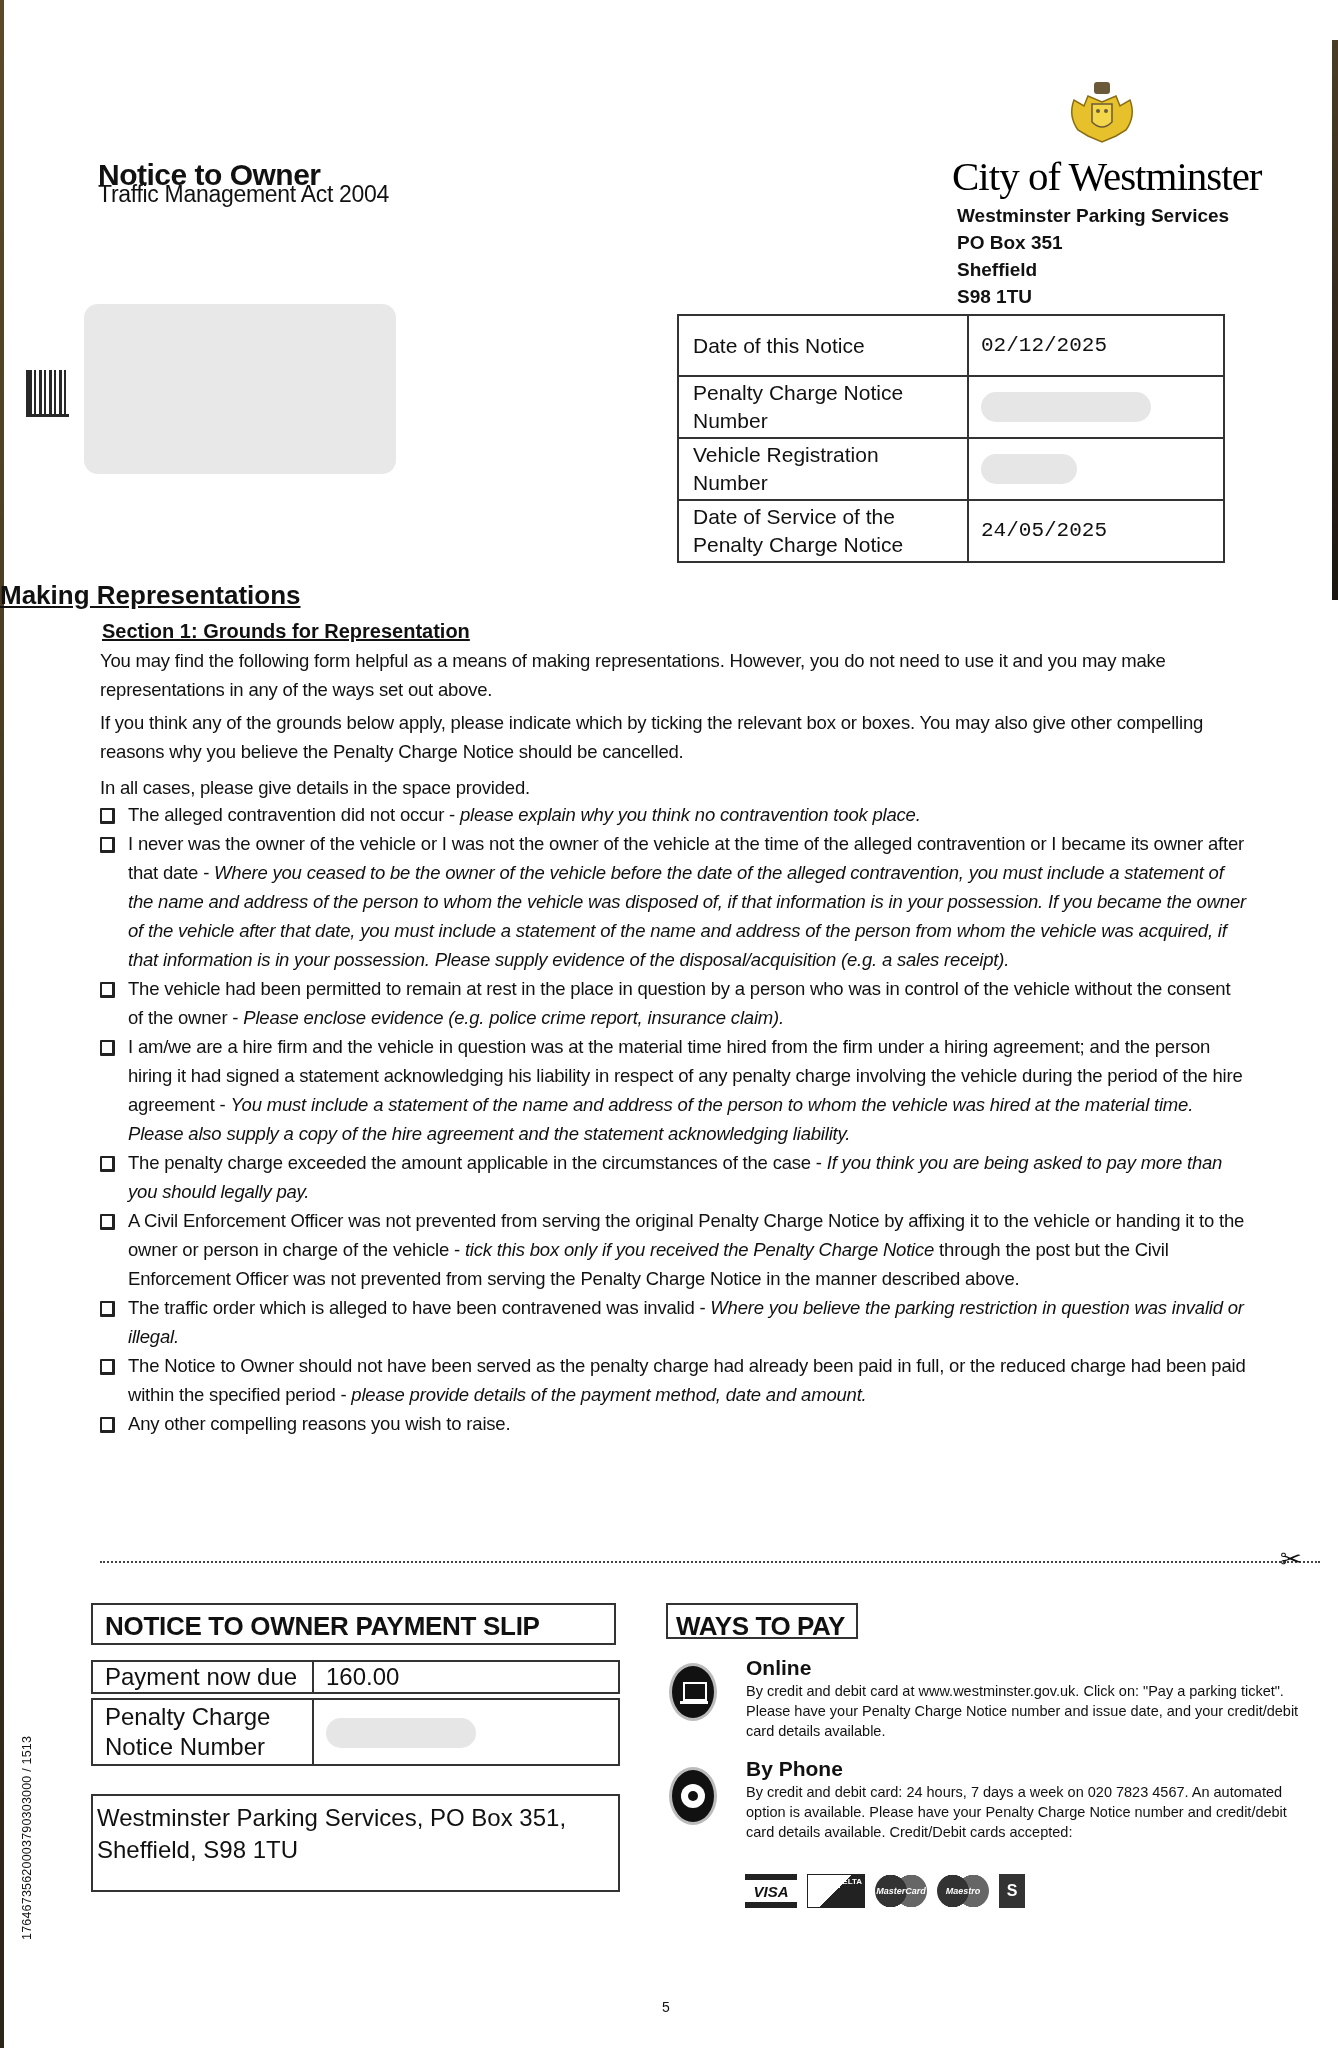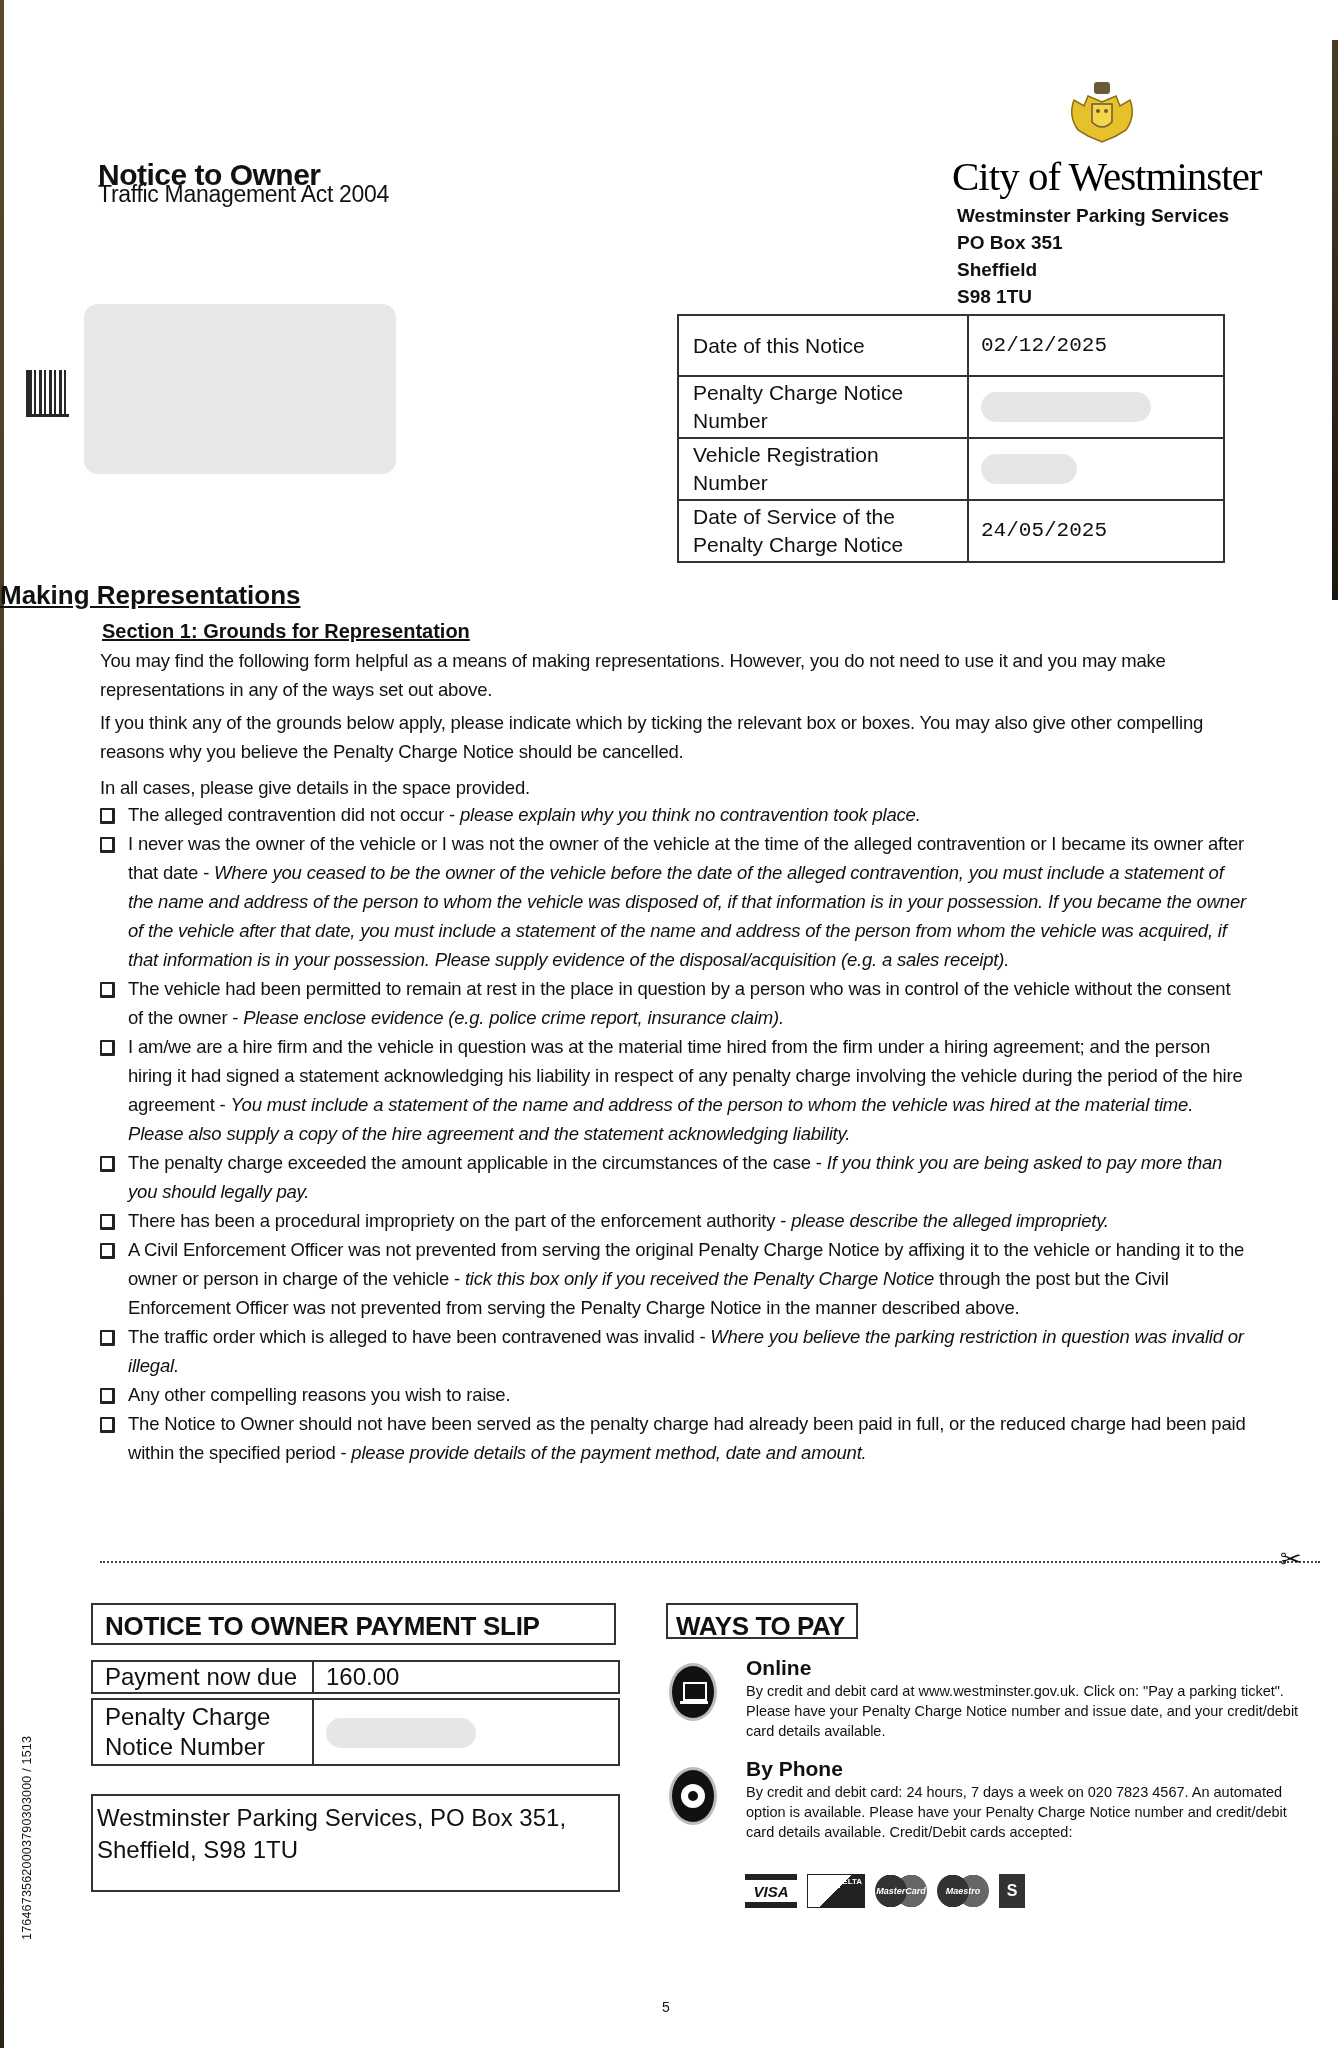--- a/index.html
+++ b/index.html
@@ -133,25 +133,24 @@
 <div class="abs para p1">You may find the following form helpful as a means of making representations. However, you do not need to use it and you may make representations in any of the ways set out above.</div>
 <div class="abs para p2">If you think any of the grounds below apply, please indicate which by ticking the relevant box or boxes. You may also give other compelling reasons why you believe the Penalty Charge Notice should be cancelled.</div>
 <div class="abs para p3">In all cases, please give details in the space provided.</div>
 
 <ul class="grounds">
   <li><span class="box"></span><span>The alleged contravention did not occur - </span><span class="note">please explain why you think no contravention took place.</span></li>
   <li><span class="box"></span><span>I never was the owner of the vehicle or I was not the owner of the vehicle at the time of the alleged contravention or I became its owner after that date - </span><span class="note">Where you ceased to be the owner of the vehicle before the date of the alleged contravention, you must include a statement of the name and address of the person to whom the vehicle was disposed of, if that information is in your possession. If you became the owner of the vehicle after that date, you must include a statement of the name and address of the person from whom the vehicle was acquired, if that information is in your possession. Please supply evidence of the disposal/acquisition (e.g. a sales receipt).</span></li>
   <li><span class="box"></span><span>The vehicle had been permitted to remain at rest in the place in question by a person who was in control of the vehicle without the consent of the owner - </span><span class="note">Please enclose evidence (e.g. police crime report, insurance claim).</span></li>
   <li><span class="box"></span><span>I am/we are a hire firm and the vehicle in question was at the material time hired from the firm under a hiring agreement; and the person hiring it had signed a statement acknowledging his liability in respect of any penalty charge involving the vehicle during the period of the hire agreement - </span><span class="note">You must include a statement of the name and address of the person to whom the vehicle was hired at the material time. Please also supply a copy of the hire agreement and the statement acknowledging liability.</span></li>
   <li><span class="box"></span><span>The penalty charge exceeded the amount applicable in the circumstances of the case - </span><span class="note">If you think you are being asked to pay more than you should legally pay.</span></li>
-  <li><span class="box"></span><span>There has been a procedural impropriety on the part of the enforcement authority - </span><span class="note">please describe the alleged impropriety.</span></li>
   <li><span class="box"></span><span>A Civil Enforcement Officer was not prevented from serving the original Penalty Charge Notice by affixing it to the vehicle or handing it to the owner or person in charge of the vehicle - </span><span class="note">tick this box only if you received the Penalty Charge Notice</span><span> through the post but the Civil Enforcement Officer was not prevented from serving the Penalty Charge Notice in the manner described above.</span></li>
   <li><span class="box"></span><span>The traffic order which is alleged to have been contravened was invalid -  </span><span class="note">Where you believe the parking restriction in question was invalid or illegal.</span></li>
+  <li><span class="box"></span><span>The Notice to Owner should not have been served as the penalty charge had already been paid in full, or the reduced charge had been paid within the specified period - </span><span class="note">please provide details of the payment method, date and amount.</span></li>
   <li><span class="box"></span><span>Any other compelling reasons you wish to raise.</span></li>
-  <li><span class="box"></span><span>The Notice to Owner should not have been served as the penalty charge had already been paid in full, or the reduced charge had been paid within the specified period - </span><span class="note">please provide details of the payment method, date and amount.</span></li>
 </ul>
 
 <div class="abs cutline"></div>
 <div class="abs scissors">✂</div>
 
 <div class="abs slip-title">NOTICE TO OWNER PAYMENT SLIP</div>
 <table class="slip">
   <tbody>
       <tr>
     <td class="lbl">Payment now due</td>

